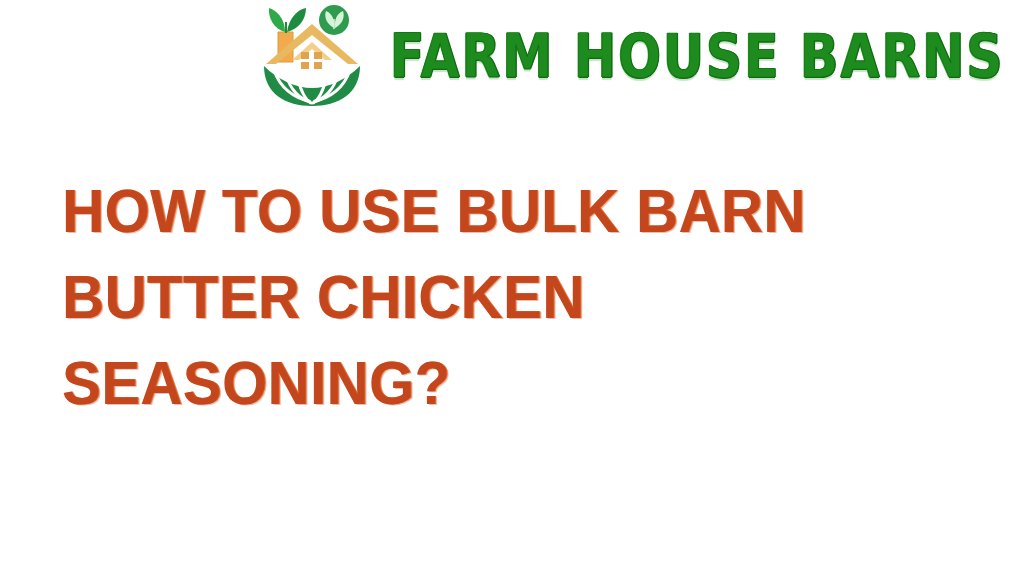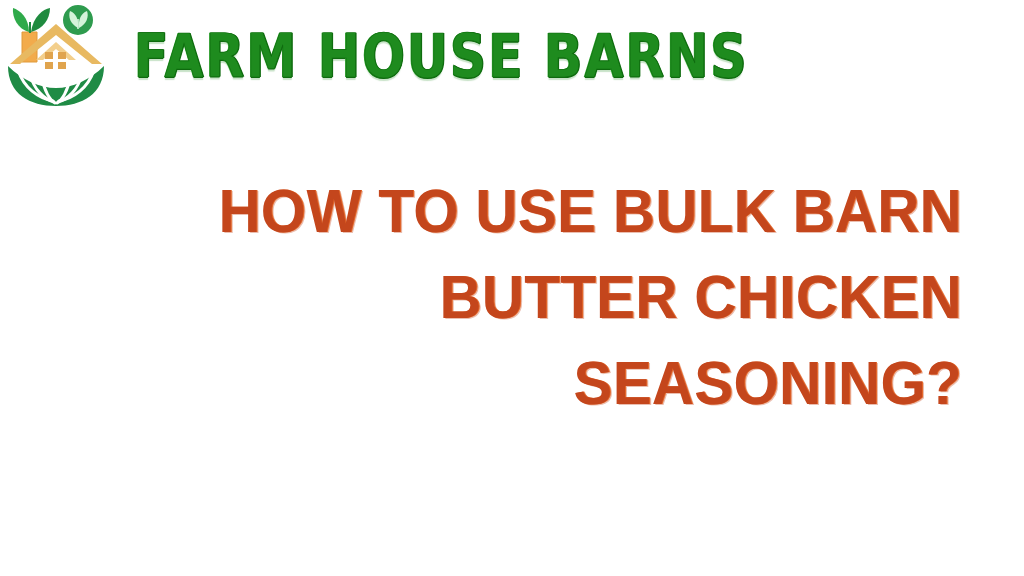--- a/index.html
+++ b/index.html
@@ -22,21 +22,21 @@
 
   
   .brand-header {
     position: absolute;
     top: 0;
     left: 0;
     width: 1024px;
     height: 112px;
     display: flex;
     align-items: center;
-    justify-content: flex-start;
+    justify-content: flex-end;
     gap: 16px;
   }
   .brand-logo {
     width: 118px;
     height: 108px;
     flex: 0 0 auto;
     display: block;
   }
   .brand-wordmark {
     font-family: "DejaVu Sans", sans-serif;
@@ -55,21 +55,21 @@
        0 2px 1px rgba(30,139,30,0.25);
     -webkit-text-stroke: 0.6px #0f6b0f;
   }
 
   
   .headline {
     position: absolute;
     top: 168px;
     left: 62px;
     width: 900px;
-    text-align: right;
+    text-align: left;
   }
   .headline-line {
     font-family: "Liberation Sans", sans-serif;
     font-weight: 700;
     font-size: 58px;
     line-height: 86px;
     letter-spacing: 0.5px;
     color: #c4461c;
     white-space: nowrap;
     transform: scaleY(1.06);

